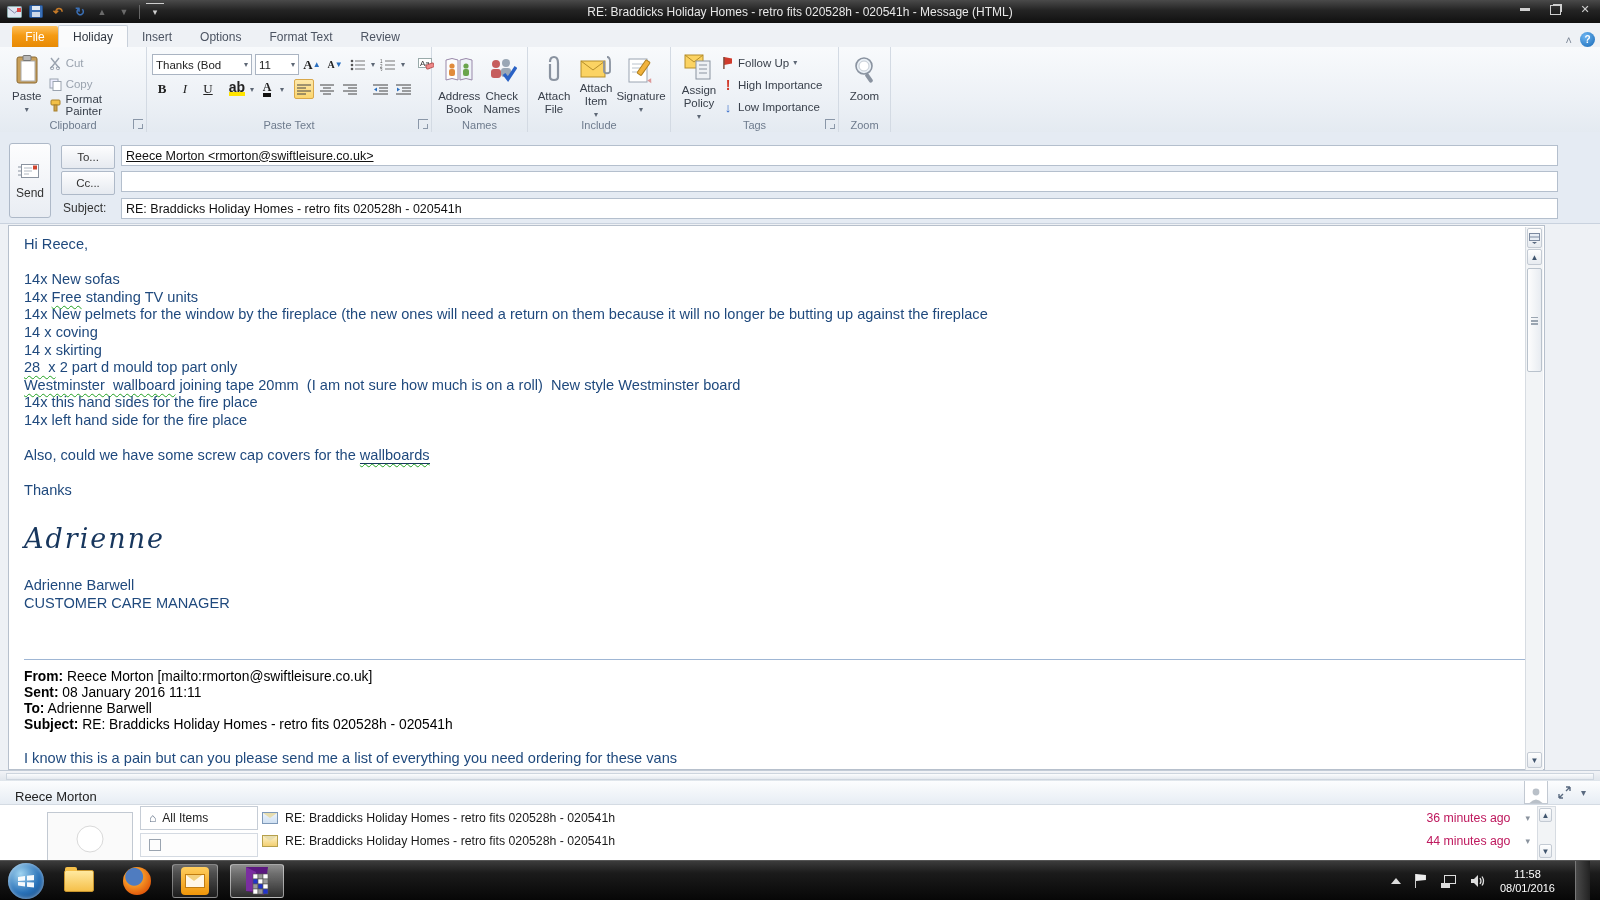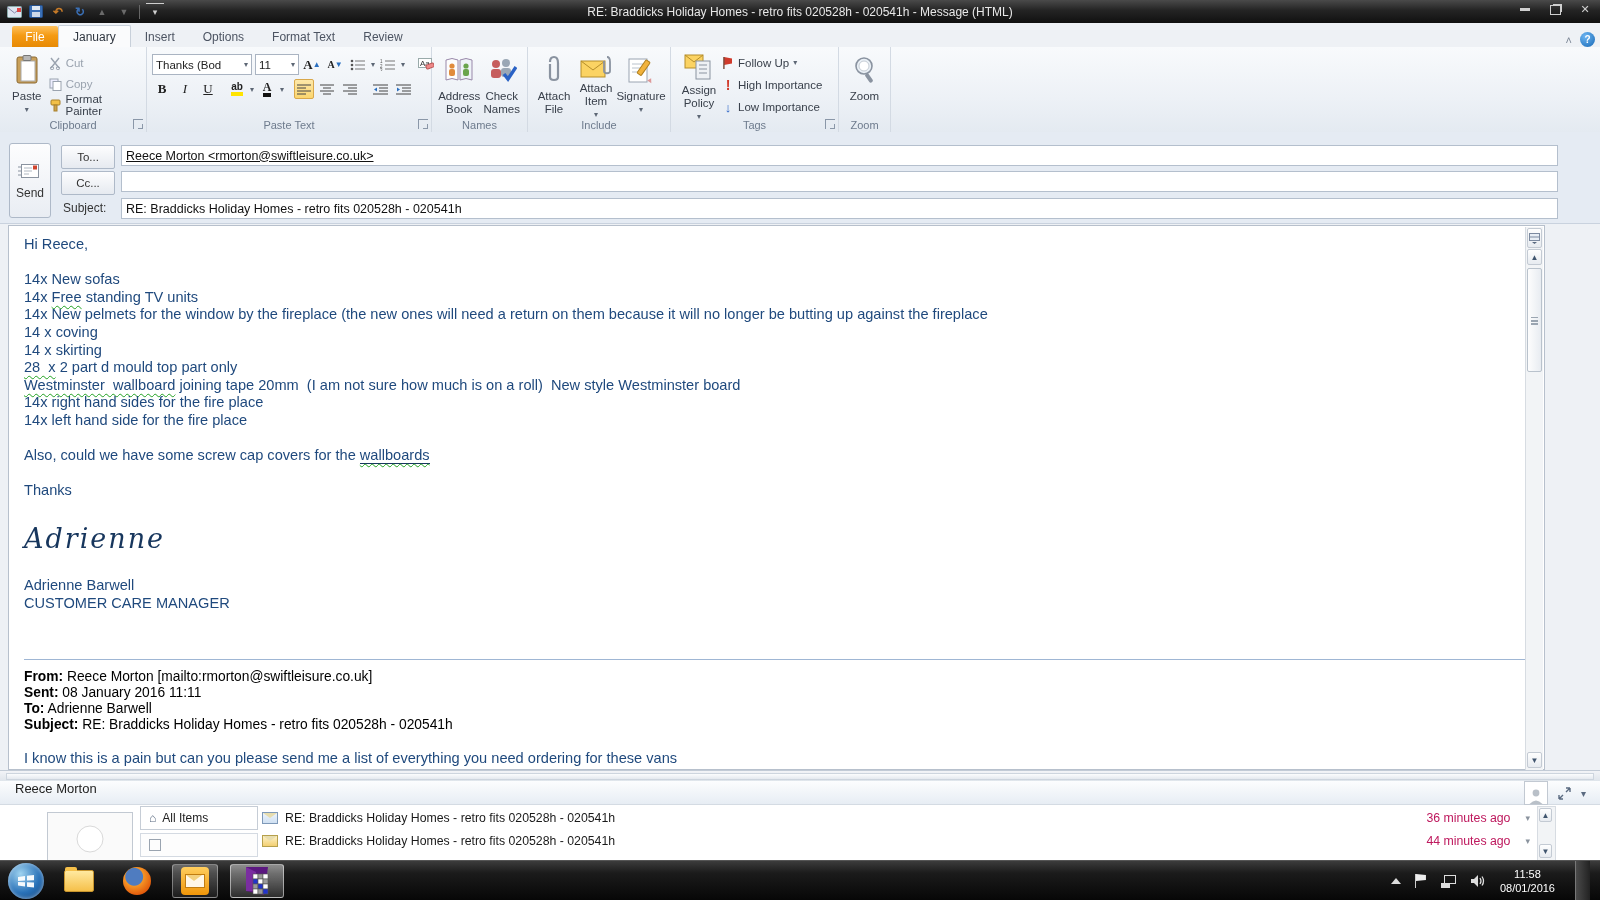--- a/index.html
+++ b/index.html
@@ -46,21 +46,21 @@
   .bt-row{display:flex;align-items:center;gap:3px;}
   .fontbox{width:92px;height:19px;background:#fff;border:1px solid #aab4c2;font-size:11.5px;
     display:flex;align-items:center;padding:0 3px;color:#222;justify-content:space-between;}
   .sizebox{width:36px;height:19px;background:#fff;border:1px solid #aab4c2;font-size:11.5px;
     display:flex;align-items:center;padding:0 3px;color:#222;justify-content:space-between;}
   .tbtn{min-width:20px;height:20px;display:flex;align-items:center;justify-content:center;font-size:13px;color:#222;}
   .tbtn.active{background:linear-gradient(#fde8a9,#fbd66f);border:1px solid #d9a84b;border-radius:2px;box-sizing:border-box;}
   .bld{font-weight:bold;font-family:"Liberation Serif",serif;}
   .itl{font-style:italic;font-family:"Liberation Serif",serif;}
   .und{text-decoration:underline;font-family:"Liberation Serif",serif;}
-  .hl{font-size:10px;font-weight:bold;border-bottom:4px solid #ffe400;line-height:10px;text-align:right;}
+  .hl{font-size:14px;font-weight:bold;border-bottom:4px solid #ffe400;line-height:10px;text-align:right;}
   .fc{font-size:12px;font-weight:bold;border-bottom:4px solid #111;line-height:11px;font-family:"Liberation Serif",serif;}
   .lines-icon svg{display:block;}
   
   .envelope{position:absolute;left:0;top:132px;width:1600px;height:91px;background:#e5ebf3;border-bottom:1px solid #c9d2de;}
   .sendbtn{position:absolute;left:9px;top:11px;width:40px;height:73px;border:1px solid #aeb9c8;border-radius:3px;
     background:linear-gradient(#fdfdfe,#e9edf3);display:flex;flex-direction:column;align-items:center;justify-content:center;gap:6px;
     font-size:12px;color:#333;}
   .fldbtn{position:absolute;left:61px;width:52px;height:22px;border:1px solid #aeb9c8;border-radius:2px;
     background:linear-gradient(#fdfdfe,#e6eaf0);font-size:11.5px;color:#333;display:flex;align-items:center;justify-content:center;}
   .fld{position:absolute;left:121px;width:1437px;height:21px;background:#fff;border:1px solid #b4bfcd;
@@ -84,21 +84,21 @@
   .sthumb{position:absolute;left:1px;top:41px;width:15px;height:104px;background:linear-gradient(90deg,#fdfdfd,#e8ecf1);
     border:1px solid #b9c2cc;border-radius:2px;box-sizing:border-box;display:flex;align-items:center;justify-content:center;}
   .grip{width:7px;border-top:1px solid #9aa5b1;box-shadow:0 3px 0 #9aa5b1,0 6px 0 #9aa5b1;height:1px;margin-top:-5px;}
   
   .splitter{position:absolute;left:0;top:770px;width:1600px;height:11px;background:linear-gradient(#f2f4f7,#dde3ea);
     border-top:1px solid #c2cbd6;border-bottom:1px solid #c2cbd6;}
   .splitter .bar{margin:2px 6px;height:5px;background:linear-gradient(#fbfcfd,#e4e9ef);border:1px solid #cdd5de;}
   
   .ppane{position:absolute;left:0;top:781px;width:1600px;height:79px;background:#fff;overflow:hidden;}
   .phead{position:absolute;left:0;top:0;width:1600px;height:23px;background:linear-gradient(#fcfdfe,#e7edf4);
-    border-bottom:1px solid #d4dbe3;display:flex;align-items:flex-start;}
+    border-bottom:1px solid #d4dbe3;display:flex;align-items:flex-end;}
   .pname{padding-left:15px;font-size:13px;color:#222;}
   .phead-icons{margin-left:auto;display:flex;align-items:center;gap:10px;padding-right:14px;}
   .mini-avatar{width:22px;height:22px;background:#fff;border:1px solid #c2c9d2;display:flex;align-items:flex-end;justify-content:center;}
   .photo{position:absolute;left:47px;top:31px;width:84px;height:60px;background:#fafafa;border:1px solid #c2c9d2;
     display:flex;align-items:flex-end;justify-content:center;overflow:hidden;}
   .ptab{position:absolute;left:140px;top:25px;width:118px;height:24px;background:#fff;border:1px solid #c6cdd6;
     box-sizing:border-box;display:flex;align-items:center;gap:6px;padding:0 8px;font-size:12px;color:#222;}
   .ptab2{position:absolute;left:140px;top:52px;width:118px;height:24px;background:#fdfdfd;border:1px solid #d4dae2;
     box-sizing:border-box;display:flex;align-items:center;gap:6px;padding:0 8px;}
   .ptab2 .cb{width:10px;height:10px;border:1px solid #9aa4b0;}
@@ -175,21 +175,21 @@
         </div>
       <div class="wbtn">
           <div class="rsq"></div>
         </div>
       <div class="wbtn">✕</div>
     </div>
   </div>
 
   <div class="tabrow">
     <div class="ftab">File</div>
-    <div class="rtab active">January</div>
+    <div class="rtab active">Holiday</div>
     <div class="rtab">Insert</div>
     <div class="rtab">Options</div>
     <div class="rtab">Format Text</div>
     <div class="rtab">Review</div>
     <div class="ribbon-right">
       <div class="chev-up">˄</div>
       <div class="helpq">?</div>
     </div>
   </div>
 
@@ -470,21 +470,21 @@
     <div class="bodytext">
         <div class="bl"><span>Hi Reece,</span></div>
         <div class="bl">&nbsp;</div>
         <div class="bl"><span>14x New sofas</span></div>
         <div class="bl"><span>14x </span><span class="sq">Free</span><span> standing TV units</span></div>
         <div class="bl"><span>14x New pelmets for the window by the fireplace (the new ones will need a return on them because it will no longer be butting up against the fireplace</span></div>
         <div class="bl"><span>14 x coving</span></div>
         <div class="bl"><span>14 x skirting</span></div>
         <div class="bl"><span class="sq">28  x</span><span> 2 part d mould top part only</span></div>
         <div class="bl"><span class="sq">Westminster  wallboard</span><span> joining tape 20mm  (I am not sure how much is on a roll)  New style Westminster board</span></div>
-        <div class="bl"><span>14x right hand sides for the fire place</span></div>
+        <div class="bl"><span>14x this hand sides for the fire place</span></div>
         <div class="bl"><span>14x left hand side for the fire place</span></div>
         <div class="bl">&nbsp;</div>
         <div class="bl"><span>Also, could we have some screw cap covers for the </span><span class="usq">wallboards</span></div>
         <div class="bl">&nbsp;</div>
         <div class="bl"><span>Thanks</span></div>
         <div class="bl">&nbsp;</div>
         <div class="bl script"><span>Adrienne</span></div>
         <div class="bl">&nbsp;</div>
         <div class="bl"><span>Adrienne Barwell</span></div>
         <div class="bl"><span>CUSTOMER CARE MANAGER</span></div>

